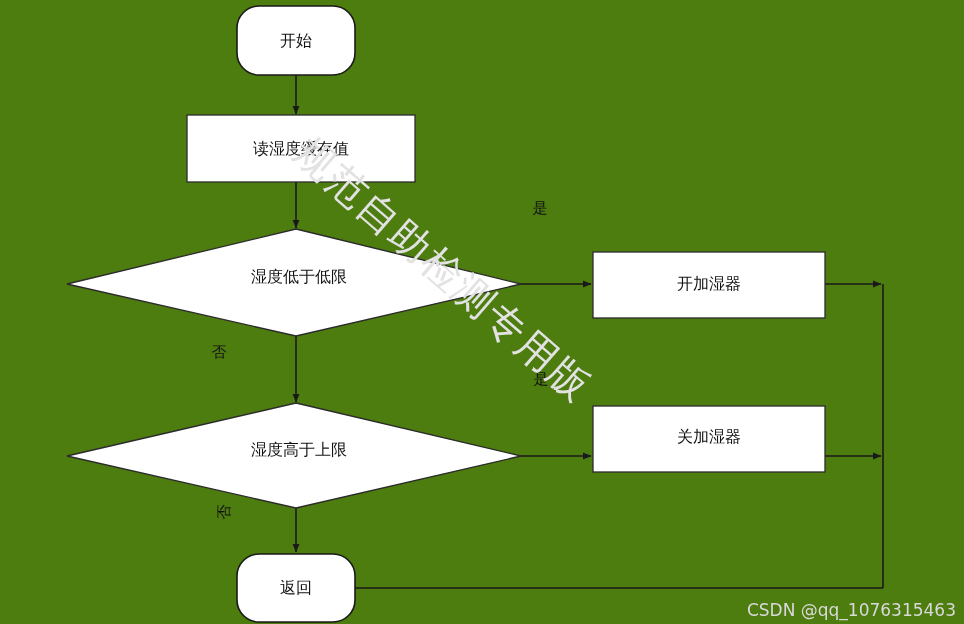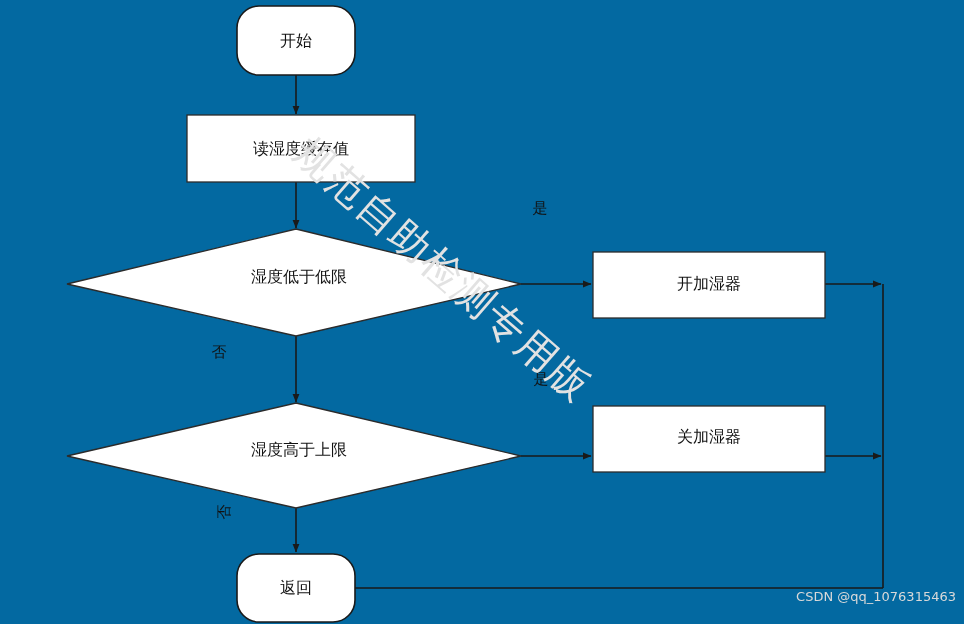--- a/index.html
+++ b/index.html
@@ -8,21 +8,21 @@
     padding: 0;
     background: #ffffff;
   }
   body {
     font-family: "DejaVu Sans", "Liberation Sans", sans-serif;
   }
   #canvas {
     position: relative;
     width: 964px;
     height: 624px;
-    background: #0369a1;
+    background: #4d7c0f;
     overflow: hidden;
   }
   svg.flow {
     position: absolute;
     left: 0;
     top: 0;
     width: 964px;
     height: 624px;
   }
   .shape-stroke {
@@ -63,23 +63,23 @@
     color: #e2e2e2;
     white-space: nowrap;
     transform: rotate(41deg);
     transform-origin: 0 50%;
     letter-spacing: 2px;
     user-select: none;
   }
   .watermark-corner {
     position: absolute;
     right: 8px;
-    bottom: 20px;
+    bottom: 4px;
     font-family: "DejaVu Sans", "Liberation Sans", sans-serif;
-    font-size: 13px;
+    font-size: 17px;
     color: #d9d9d9;
     white-space: nowrap;
     user-select: none;
   }
 </style>
 </head>
 <body>
 
 <div id="canvas">
 

